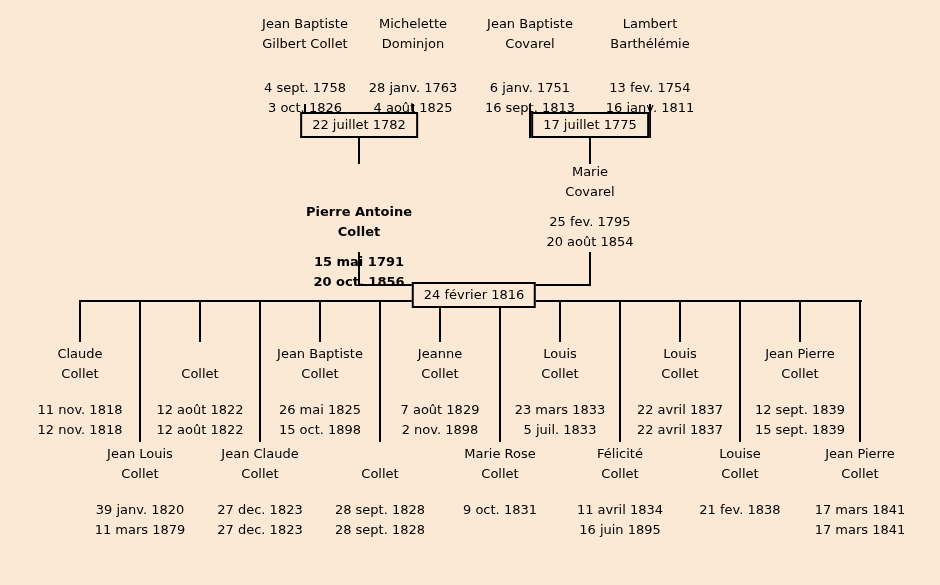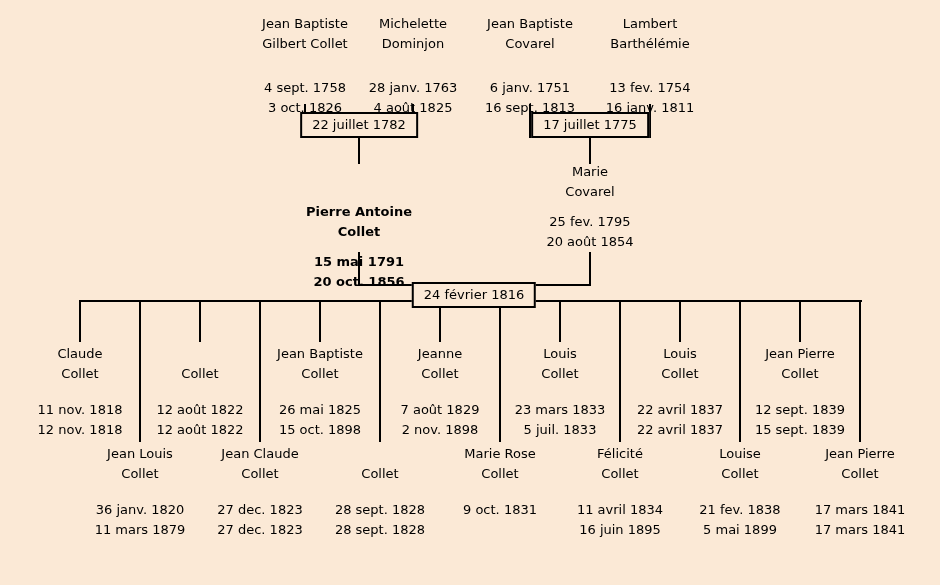--- a/index.html
+++ b/index.html
@@ -212,21 +212,21 @@
       <div>15 sept. 1839</div>
     </div>
   </div>
 
   <div class="person cl" style="left:82px;">
     <div class="nm">
       <div>Jean Louis</div>
       <div>Collet</div>
     </div>
     <div class="dates">
-      <div>36 janv. 1820</div>
+      <div>39 janv. 1820</div>
       <div>11 mars 1879</div>
     </div>
   </div>
   <div class="person cl" style="left:202px;">
     <div class="nm">
       <div>Jean Claude</div>
       <div>Collet</div>
     </div>
     <div class="dates">
       <div>27 dec. 1823</div>
@@ -262,21 +262,20 @@
       <div>16 juin 1895</div>
     </div>
   </div>
   <div class="person cl" style="left:682px;">
     <div class="nm">
       <div>Louise</div>
       <div>Collet</div>
     </div>
     <div class="dates">
       <div>21 fev. 1838</div>
-      <div>5 mai 1899</div>
     </div>
   </div>
   <div class="person cl" style="left:802px;">
     <div class="nm">
       <div>Jean Pierre</div>
       <div>Collet</div>
     </div>
     <div class="dates">
       <div>17 mars 1841</div>
       <div>17 mars 1841</div>

